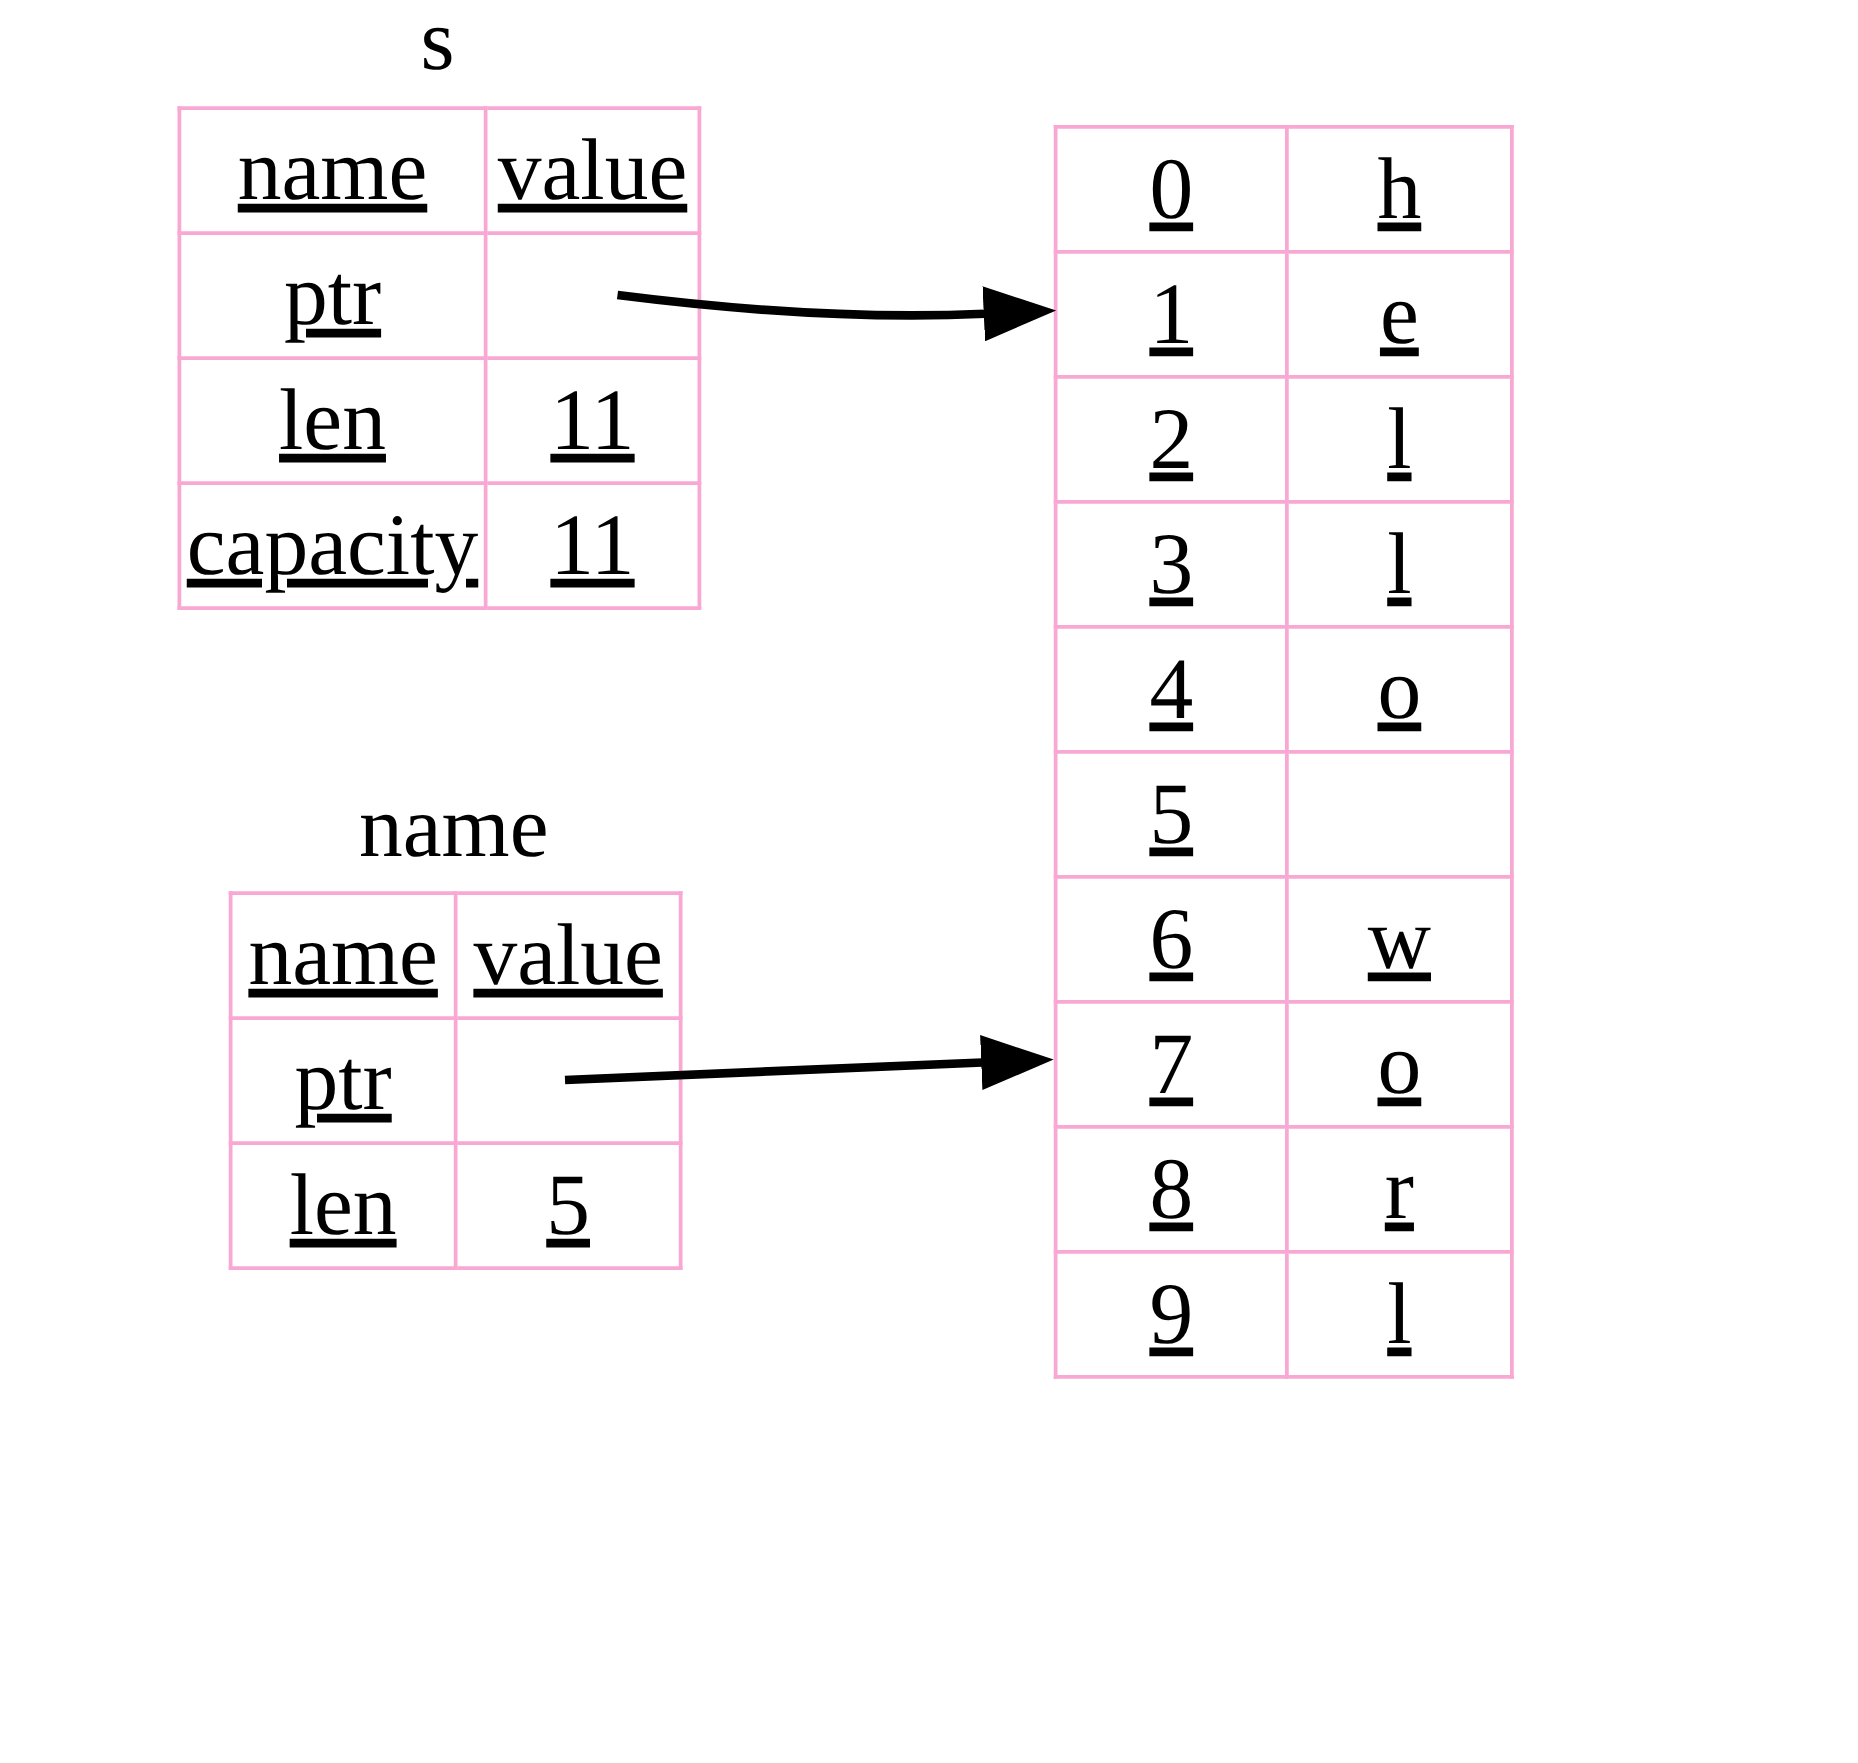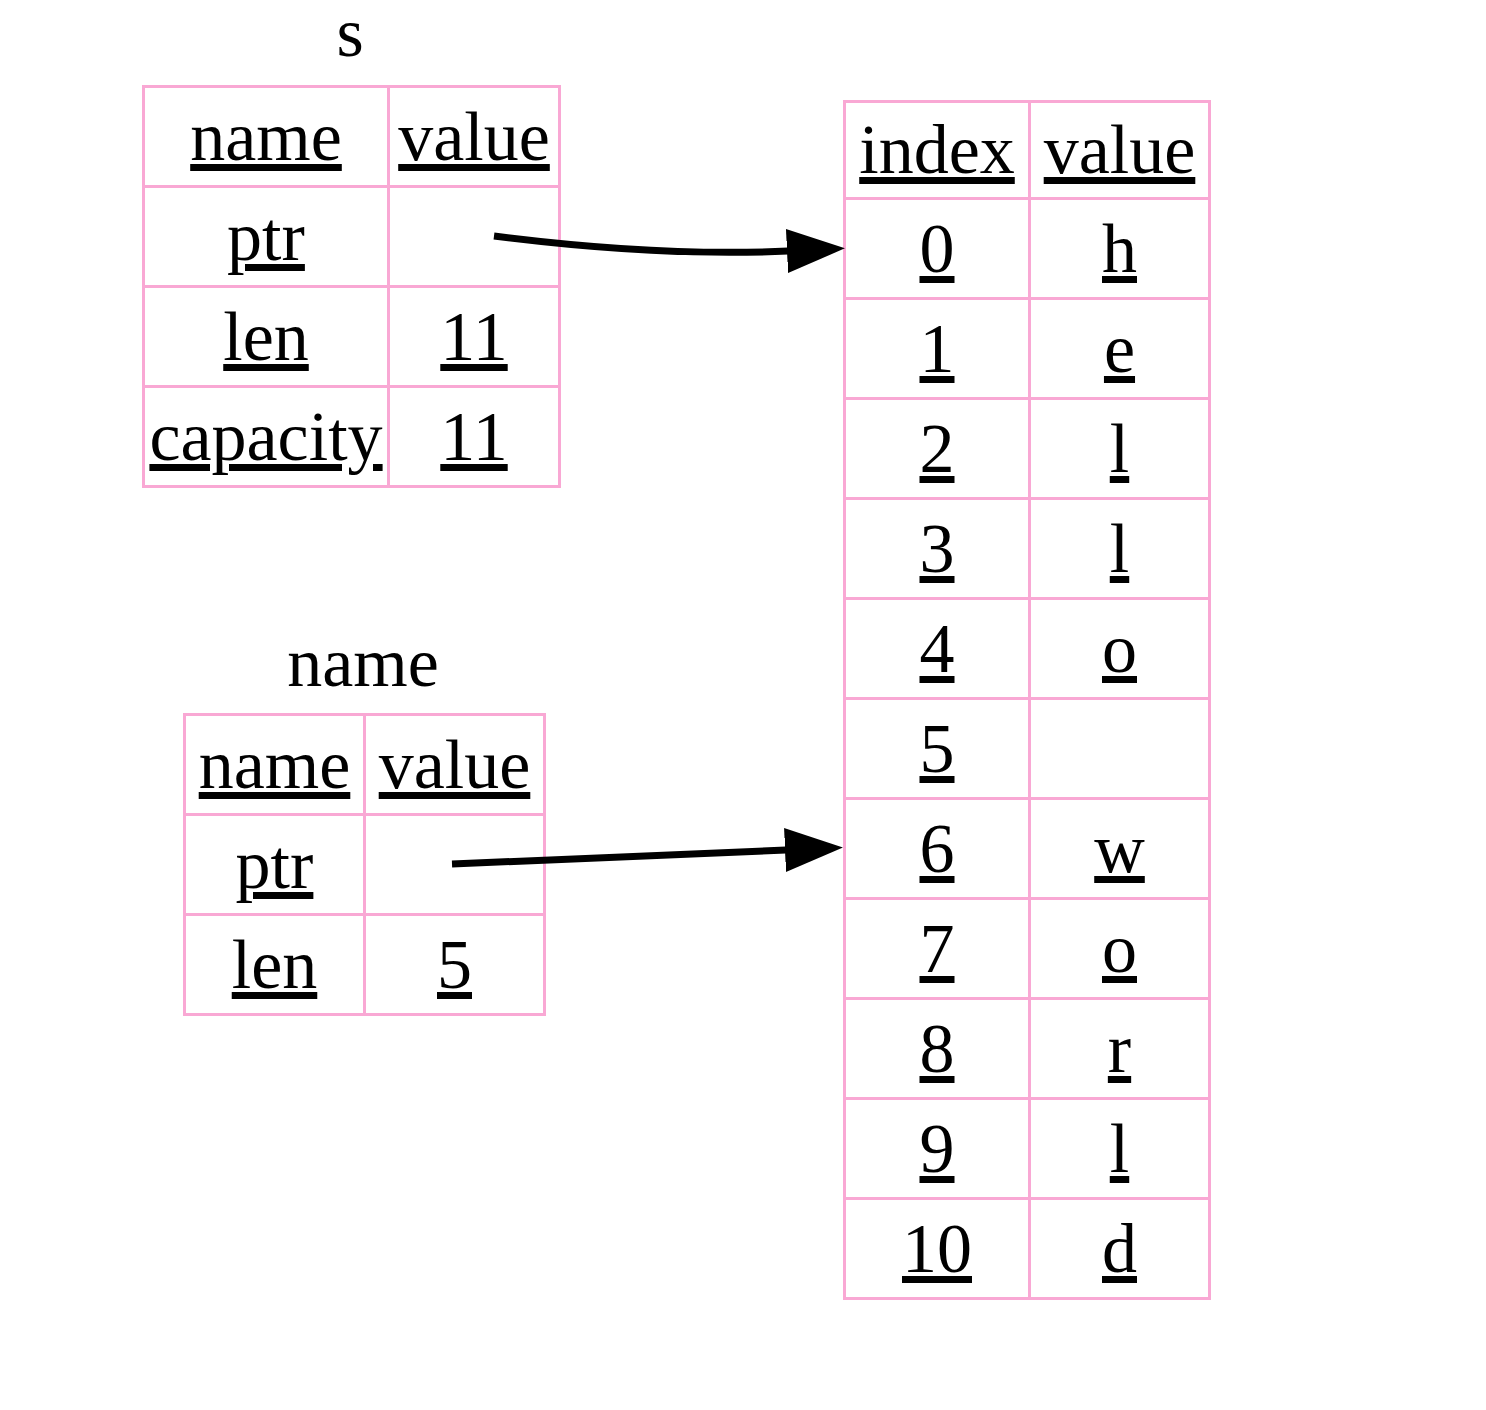--- a/index.html
+++ b/index.html
@@ -103,24 +103,20 @@
     </tr>
   </tbody>
     </table>
 
   <table class="diagram-table" style="left:843px; top:100px; width:365px;">
     <colgroup>
         <col style="width:185px">
         <col style="width:180px">
       </colgroup>
     <tbody>
-        <tr class="row-97">
-      <th>index</th>
-      <th>value</th>
-    </tr>
     <tr class="row-100">
       <td>0</td>
       <td>h</td>
     </tr>
     <tr class="row-100">
       <td>1</td>
       <td>e</td>
     </tr>
     <tr class="row-100">
       <td>2</td>
@@ -147,24 +143,20 @@
       <td>o</td>
     </tr>
     <tr class="row-100">
       <td>8</td>
       <td>r</td>
     </tr>
     <tr class="row-100">
       <td>9</td>
       <td>l</td>
     </tr>
-    <tr class="row-100">
-      <td>10</td>
-      <td>d</td>
-    </tr>
   </tbody>
     </table>
 
   <svg class="arrow-layer" width="1486" height="1410" viewBox="0 0 1486 1410">
     <defs>
       <marker id="arrowhead" markerUnits="userSpaceOnUse" markerWidth="58" markerHeight="44" refX="1" refY="22" orient="auto">
         <polygon points="0,0 58,22 0,44" fill="#000000"></polygon>
       </marker>
     </defs>
     <path d="M 494 236 Q 660 257 788 251" fill="none" stroke="#000000" stroke-width="7" marker-end="url(#arrowhead)"></path>

